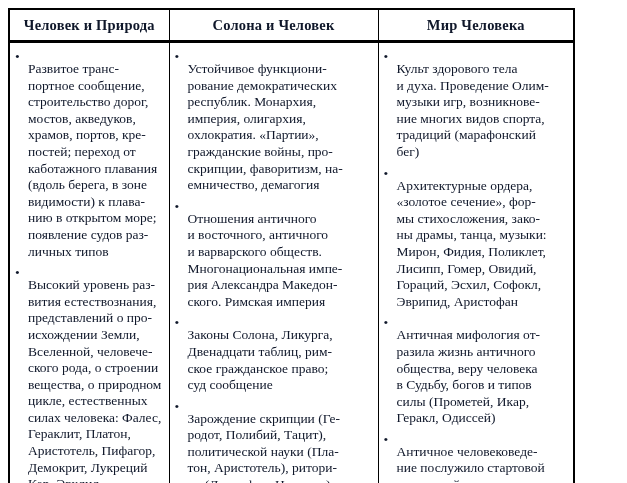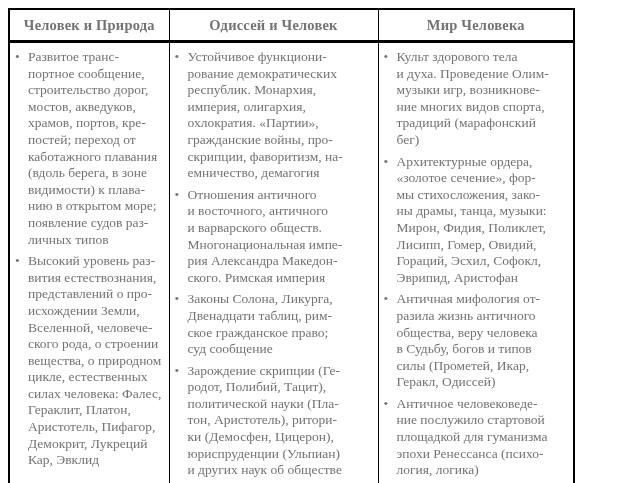--- a/index.html
+++ b/index.html
@@ -3,21 +3,21 @@
 <meta charset="utf-8">
 <style>
   html, body { margin: 0; padding: 0; background: #ffffff; }
   .sheet {
     position: relative;
     width: 627px;
     height: 483px;
     background: #ffffff;
     overflow: hidden;
     font-family: "Liberation Serif", "DejaVu Serif", serif;
-    color: #737373;
+    color: #0f172a;
   }
   table.doc {
     position: absolute;
     left: 8px;
     top: 8px;
     width: 565px;
     border-collapse: collapse;
     table-layout: fixed;
     border: 2px solid #000;
   }
@@ -43,36 +43,36 @@
     display: flex;
     margin: 0 0 5px 0;
     font-size: 13.5px;
     line-height: 16.6px;
   }
   li.bullet:last-child { margin-bottom: 0; }
   .dot {
     flex: 0 0 13px;
     text-align: left;
   }
-  .txt { white-space: pre-line; }
+  .txt { white-space: pre-line; margin-top: 12px; }
 </style>
 </head>
 <body>
 
 <div class="sheet">
   <table class="doc">
     <colgroup>
       <col style="width:160px">
       <col style="width:209px">
       <col style="width:196px">
     </colgroup>
     <thead>
       <tr>
         <th>Человек и Природа</th>
-        <th>Одиссей и Человек</th>
+        <th>Солона и Человек</th>
         <th>Мир Человека</th>
       </tr>
     </thead>
     <tbody>
       <tr>
 
         <td class="body-cell">
           <ul class="bullets">
             <li class="bullet">
               <span class="dot">•</span>

